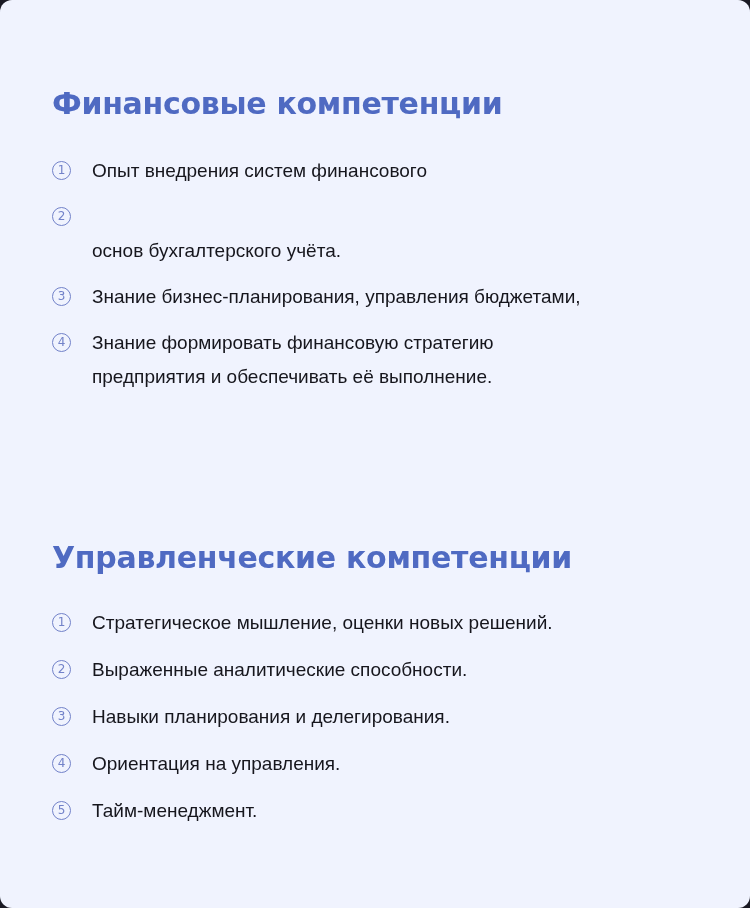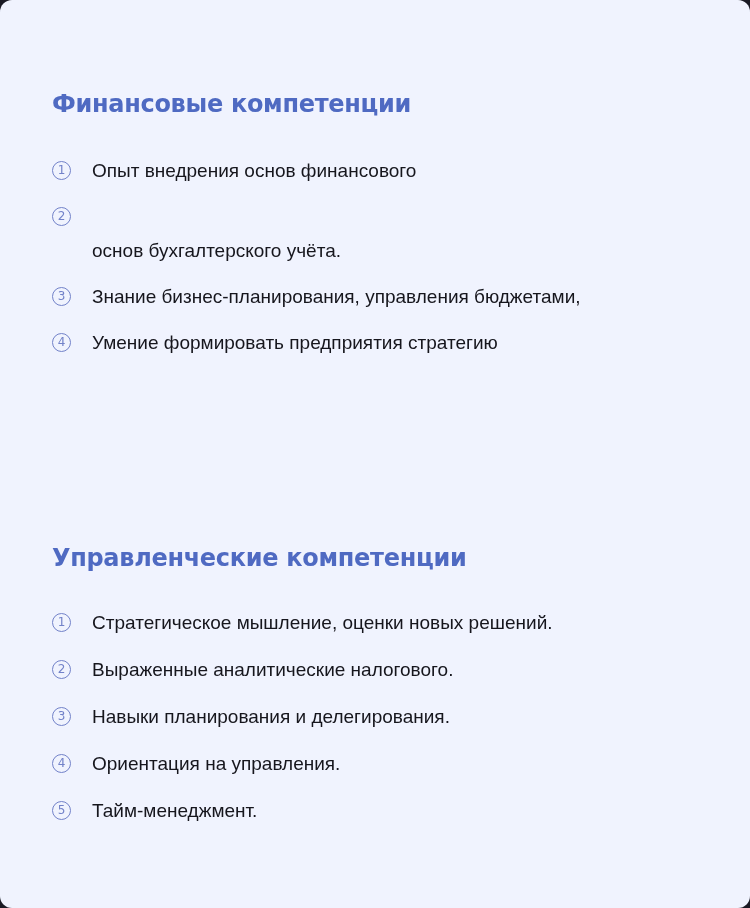--- a/index.html
+++ b/index.html
@@ -27,21 +27,21 @@
       position: absolute;
       left: 52px;
       right: 30px;
     }
     .section.fin { top: 84px; }
     .section.mgmt { top: 538px; }
     .section-title {
       margin: 0;
       font-family: "DejaVu Sans", sans-serif;
       font-weight: bold;
-      font-size: 24px;
+      font-size: 30px;
       line-height: 40px;
       color: #4f6ac2;
       letter-spacing: -0.3px;
     }
     .list {
       list-style: none;
       margin: 0;
       padding: 0;
     }
     .fin .list { margin-top: 30px; }
@@ -78,55 +78,56 @@
 <body>
 
 <div class="card">
 
   <section class="section fin">
     <h2 class="section-title">Финансовые компетенции</h2>
     <ul class="list">
       <li class="item">
         <span class="num">1</span>
         <span class="text">
-          <span>Опыт внедрения основ финансового</span><br>
+          <span>Опыт внедрения систем финансового</span><br>
         </span>
       </li>
       <li class="item">
         <span class="num">2</span>
         <span class="text">
           <br>
           <span>основ бухгалтерского учёта.</span>
         </span>
       </li>
       <li class="item">
         <span class="num">3</span>
         <span class="text">
           <span>Знание бизнес-планирования, управления бюджетами,</span><br>
         </span>
       </li>
       <li class="item">
         <span class="num">4</span>
         <span class="text">
-          <span>Умение формировать предприятия стратегию</span><br>
+          <span>Знание формировать финансовую стратегию</span><br>
+          <span>предприятия и обеспечивать её выполнение.</span>
         </span>
       </li>
     </ul>
   </section>
 
   <section class="section mgmt">
     <h2 class="section-title">Управленческие компетенции</h2>
     <ul class="list">
       <li class="item">
         <span class="num">1</span>
         <span class="text">Стратегическое мышление, оценки новых решений.</span>
       </li>
       <li class="item">
         <span class="num">2</span>
-        <span class="text">Выраженные аналитические налогового.</span>
+        <span class="text">Выраженные аналитические способности.</span>
       </li>
       <li class="item">
         <span class="num">3</span>
         <span class="text">Навыки планирования и делегирования.</span>
       </li>
       <li class="item">
         <span class="num">4</span>
         <span class="text">Ориентация на управления.</span>
       </li>
       <li class="item">

